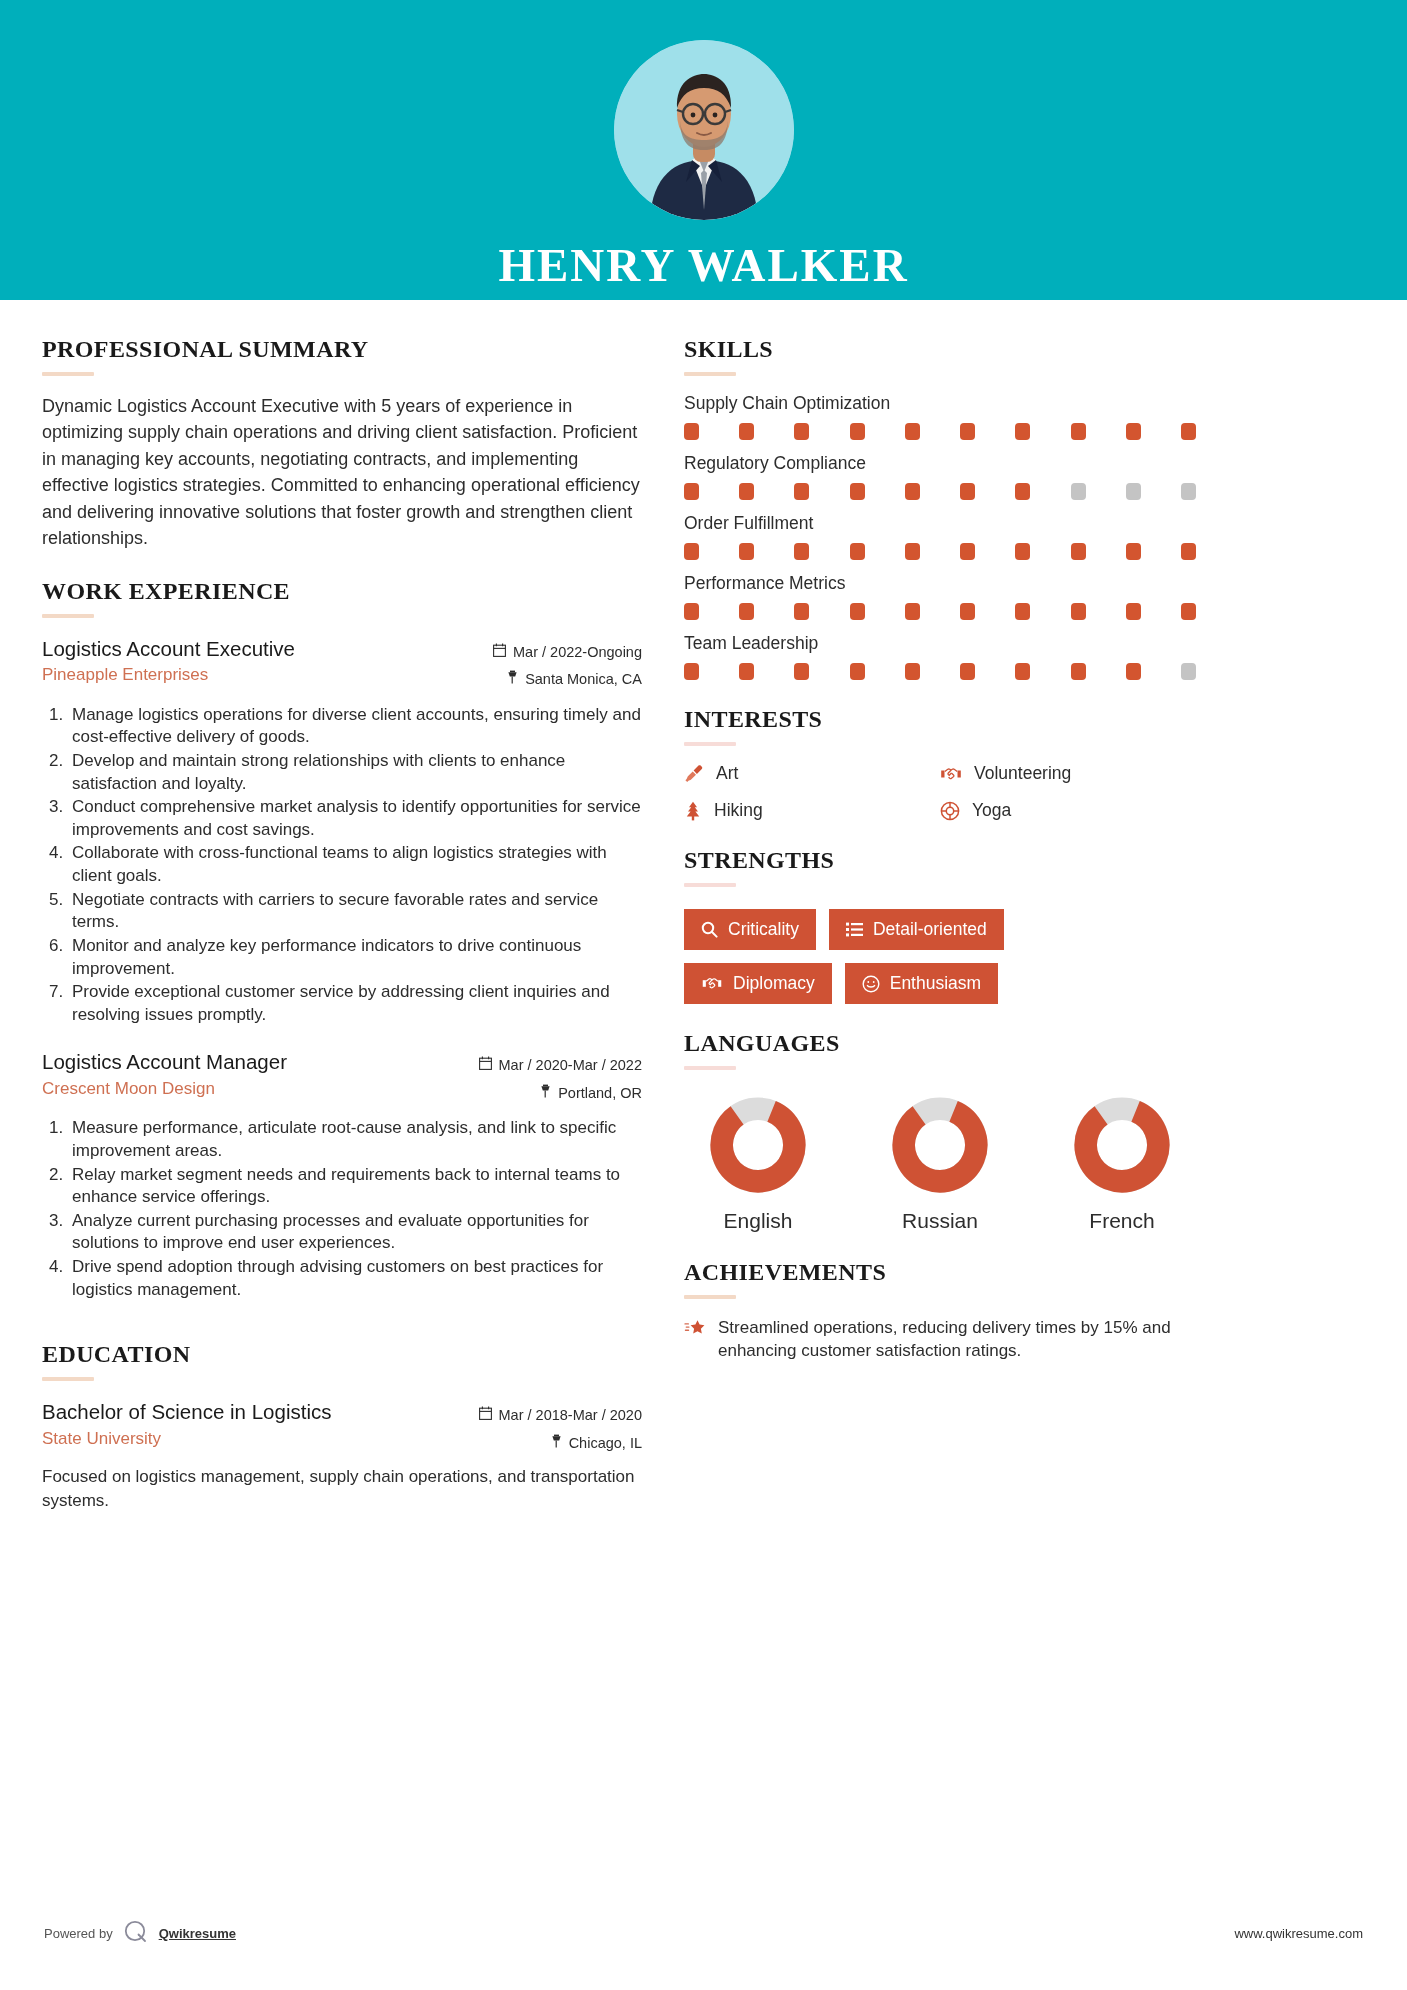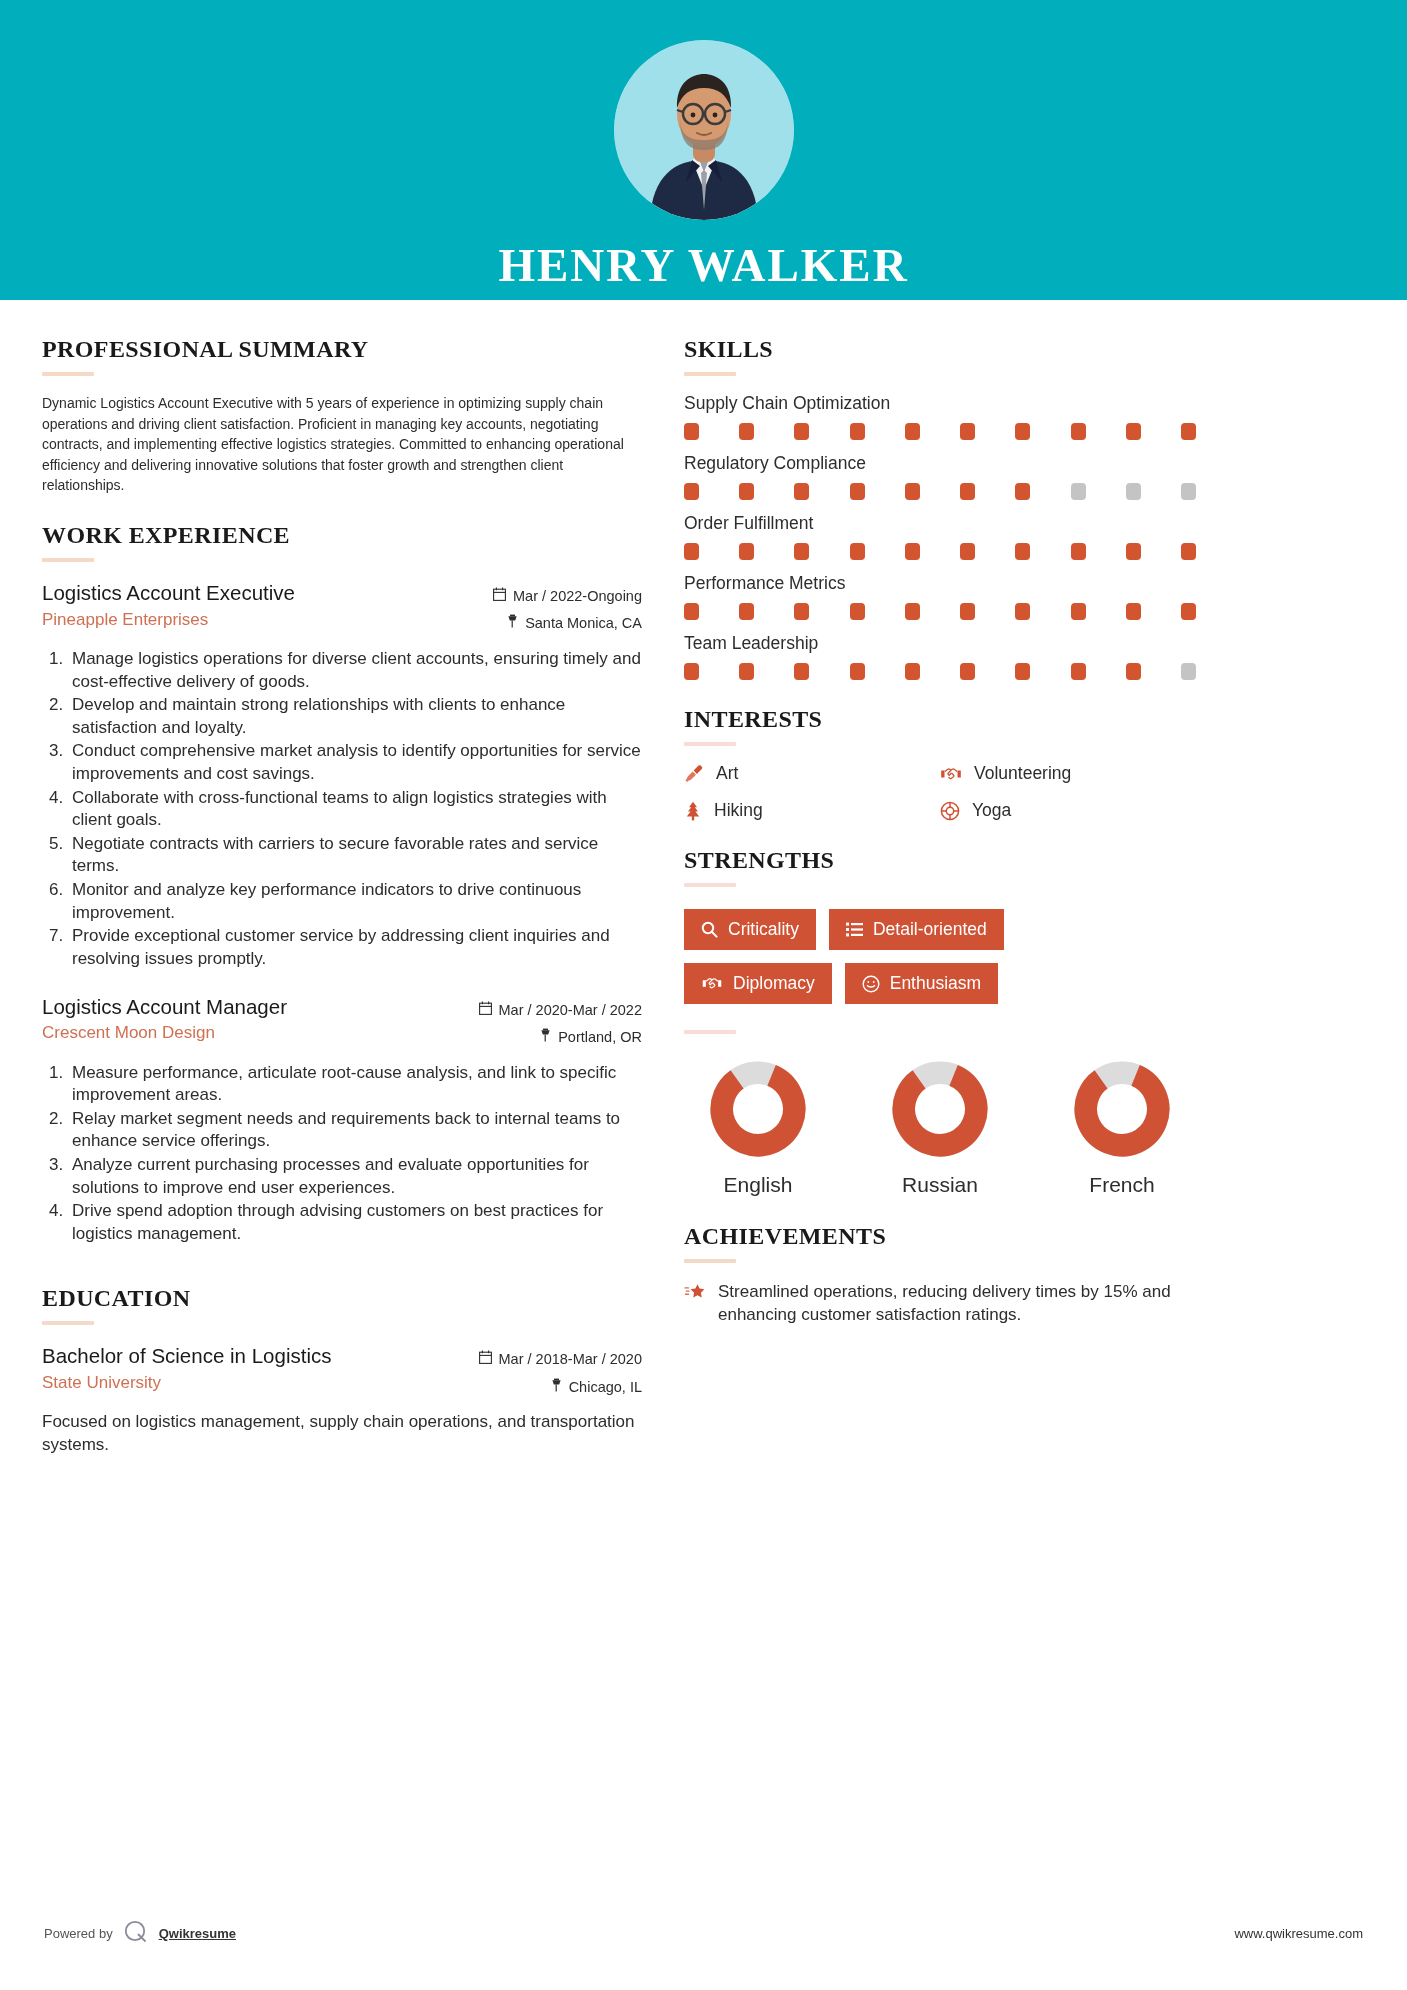--- a/index.html
+++ b/index.html
@@ -94,21 +94,21 @@
     width: 52px;
     height: 4px;
     background: #f3d9c6;
     margin-top: 9px;
     margin-bottom: 17px;
     border-radius: 1px;
   }
   .sec-rule.pink { background: #f7dcd8; }
 
   .summary-text {
-    font-size: 14px;
+    font-size: 18px;
     line-height: 1.47;
     color: #2d2d2d;
     margin: 0;
   }
 
   .section { margin-bottom: 26px; }
 
   
   .entry { margin-bottom: 4px; }
   .entry-head {
@@ -666,20 +666,21 @@
                   <path d="M5.4 10.6 C6.4 12.4 11.6 12.4 12.6 10.6" stroke-linecap="round"></path>
                 </svg>
               </span>
               <span>Enthusiasm</span>
             </div>
           </div>
         </div>
       </div>
 
       <div class="section" style="margin-top:26px;">
+        <div class="sec-title">LANGUAGES</div>
         <div class="sec-rule pink"></div>
         <div class="lang-grid">
 
           <div class="lang-item">
             <svg width="100" height="100" viewBox="0 0 40 40">
               <circle cx="20" cy="20" r="14.5" fill="none" stroke="#dcdcdc" stroke-width="9"></circle>
               <circle cx="20" cy="20" r="14.5" fill="none" stroke="#cf5234" stroke-width="9" stroke-dasharray="76.5 91.1" transform="rotate(-68 20 20)"></circle>
             </svg>
             <div class="lang-name">English</div>
           </div>

